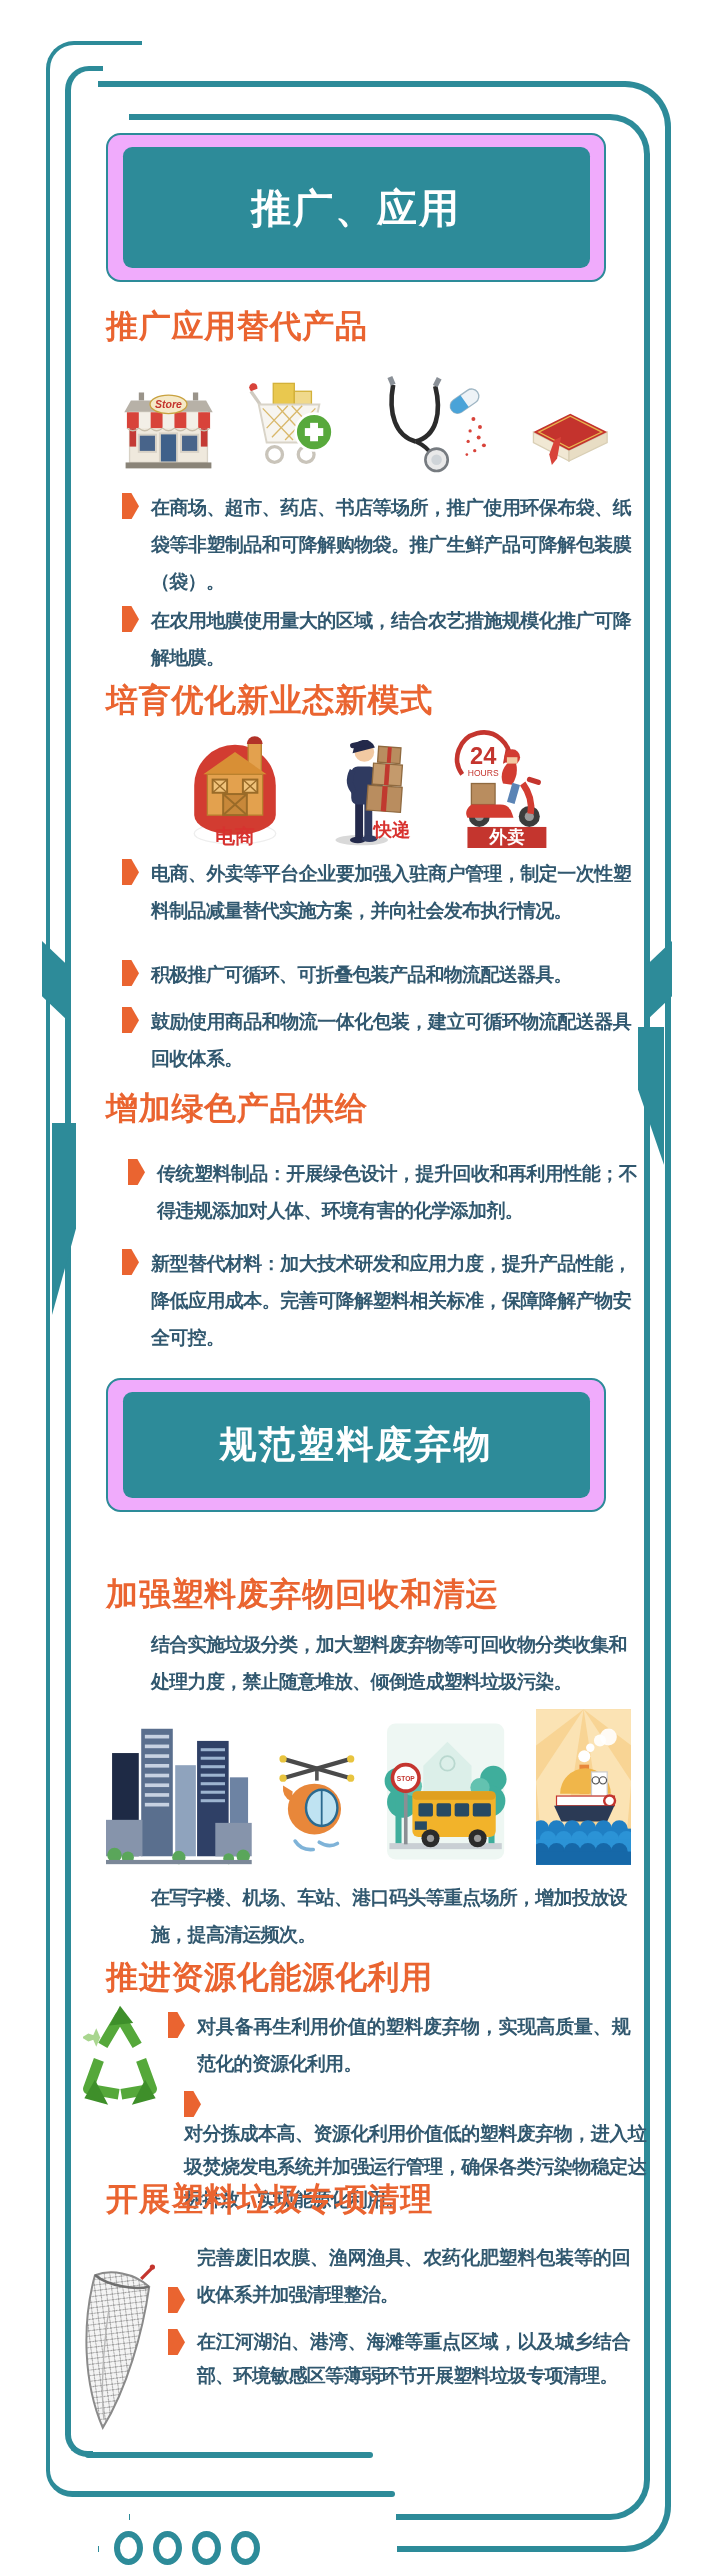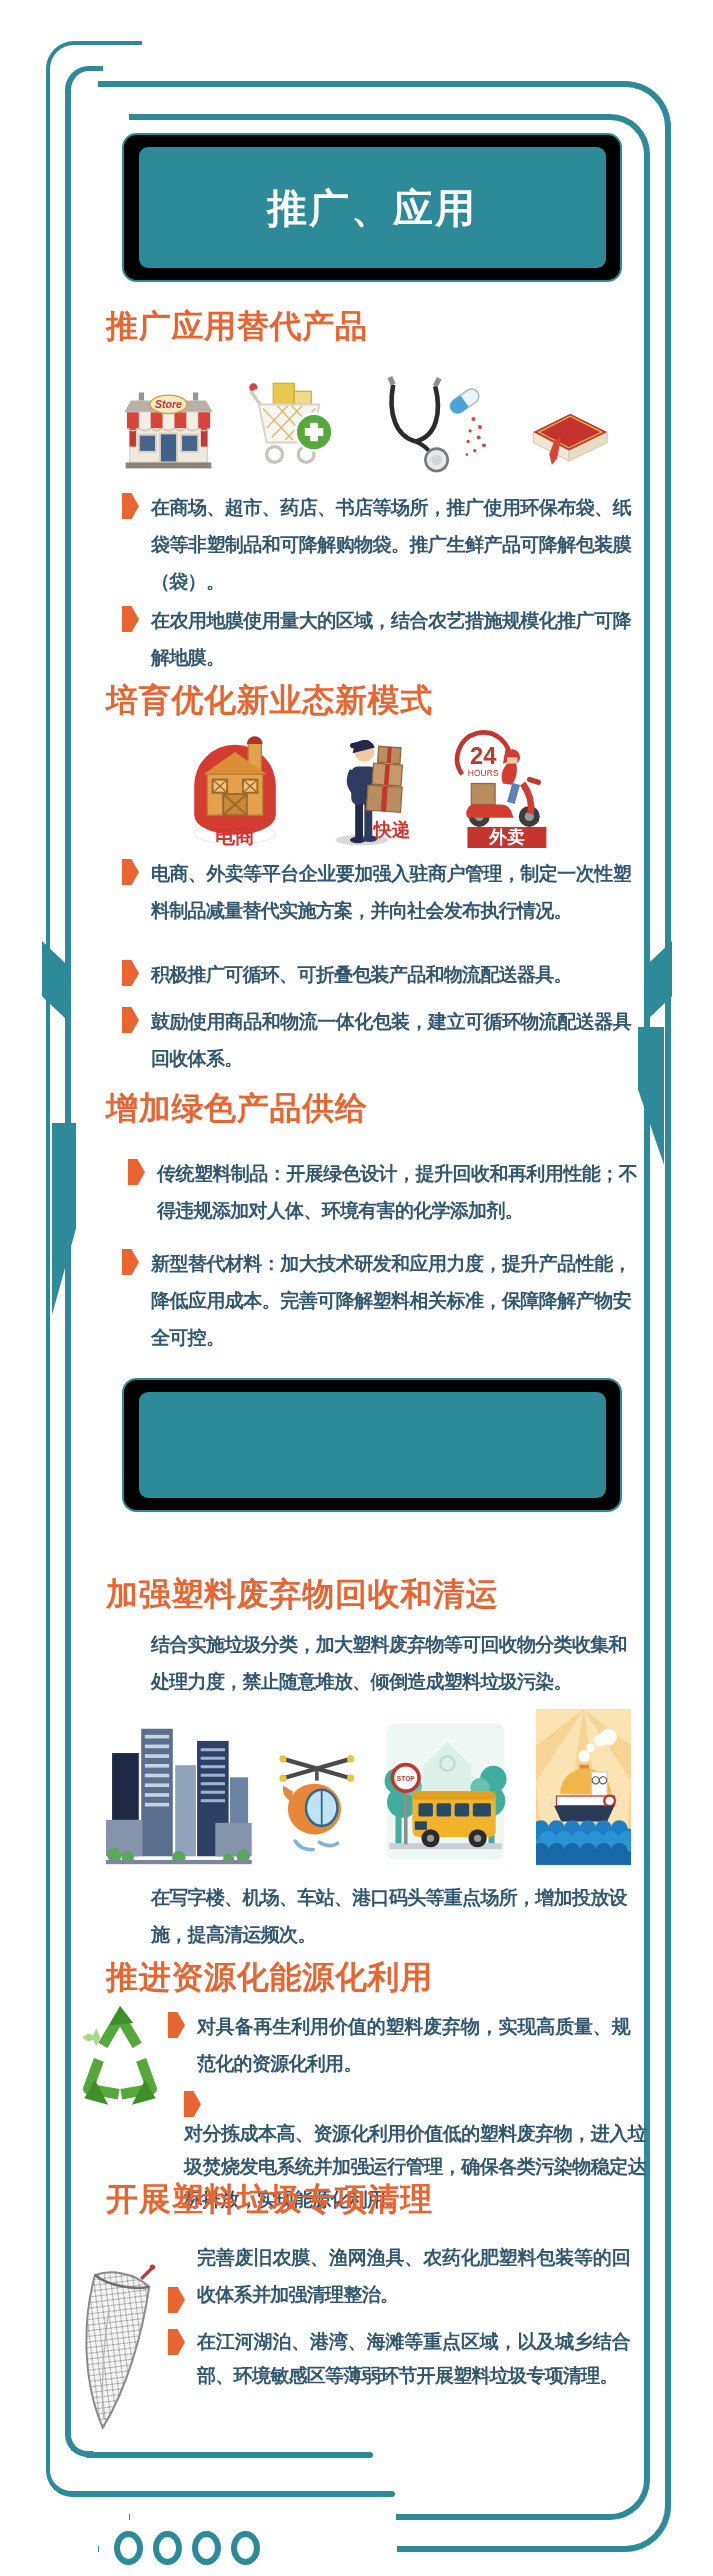--- a/index.html
+++ b/index.html
@@ -31,21 +31,21 @@
   .coverD{left:130px;top:2510px;width:266px;height:12.5px;background:#fff;}
   .wedge{background:var(--teal);}
   .wL1{left:42px;top:941px;width:25px;height:79px;clip-path:polygon(0 0,100% 30%,100% 100%,0 70%);}
   .wL2{left:52px;top:1123px;width:24px;height:192px;clip-path:polygon(0 0,100% 0,100% 55%,0 100%);}
   .wR1{left:647px;top:941px;width:25px;height:79px;clip-path:polygon(100% 0,0 30%,0 100%,100% 70%);}
   .wR2{left:638px;top:1027px;width:26.4px;height:139px;clip-path:polygon(0 0,100% 0,100% 100%,0 45%);}
   
   .ovals{left:114px;top:2531px;display:flex;gap:10px;}
   .ovals span{display:block;width:29px;height:34px;border:6px solid var(--teal);border-radius:50%;}
   
-  .bannerbox{left:122px;width:500px;background:#000000;border:2.6px solid var(--teal);
+  .bannerbox{left:106px;width:500px;background:#f0abfc;border:2.6px solid var(--teal);
              border-radius:14.5px;padding:12px 14.5px;}
   .bannerinner{background:var(--teal);border-radius:9.2px;width:100%;height:100%;
              display:flex;flex-direction:column;align-items:center;justify-content:center;
              color:#fff;font-size:40px;font-weight:800;line-height:1.3;letter-spacing:2px;}
   
   .h2{left:106px;width:525px;font-size:32px;font-weight:800;
       color:var(--orange);letter-spacing:0.7px;}
   
   .bullet{display:flex;align-items:flex-start;}
   .arrow{width:17px;height:26.4px;flex:none;background:var(--orange);margin-top:4px;
@@ -262,20 +262,21 @@
   <span class="arrow"></span>
   <span class="btxt">传统塑料制品：开展绿色设计，提升回收和再利用性能；不得违规添加对人体、环境有害的化学添加剂。</span>
 </div>
 <div class="abs bullet ind1" style="left:122px;top:1245px;width:509px;">
   <span class="arrow"></span>
   <span class="btxt">新型替代材料：加大技术研发和应用力度，提升产品性能，降低应用成本。完善可降解塑料相关标准，保障降解产物安全可控。</span>
 </div>
 
 <div class="abs bannerbox" style="top:1378px;height:134px;">
   <div class="bannerinner" style="font-size:37px;">
+    <span>规范塑料废弃物</span>
   </div>
 </div>
 
 <div class="abs h2" style="top:1573px;">加强塑料废弃物回收和清运</div>
 
 <div class="abs" style="left:151px;top:1626px;width:480px;">
   <span class="btxt">结合实施垃圾分类，加大塑料废弃物等可回收物分类收集和处理力度，禁止随意堆放、倾倒造成塑料垃圾污染。</span>
 </div>
 
 <div class="abs icons" style="top:1707px;height:165px;gap:25px;">

